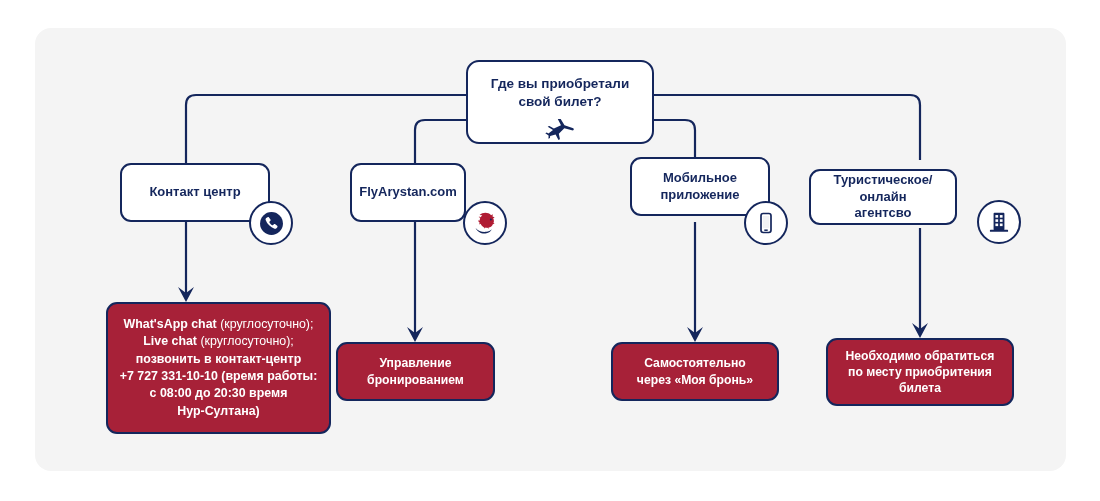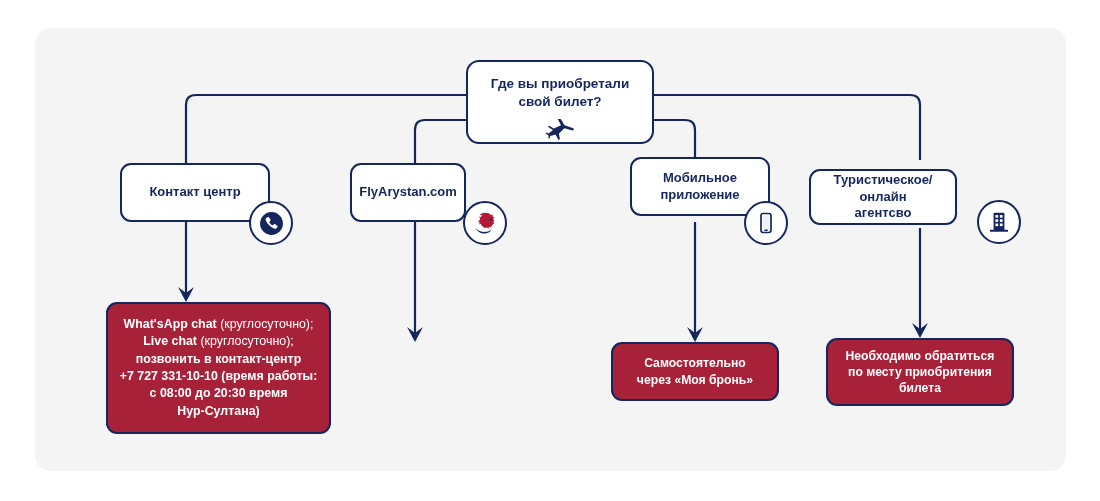--- a/index.html
+++ b/index.html
@@ -193,20 +193,26 @@
     <span>
       <span>What'sApp chat</span><span class="thin"> (круглосуточно);</span><br>
       <span>Live chat</span><span class="thin"> (круглосуточно);</span><br>
       <span>позвонить в контакт-центр</span><br>
       <span>+7 727 331-10-10 (время работы:</span><br>
       <span>с 08:00 до 20:30 время</span><br>
       <span>Нур-Султана)</span>
     </span>
   </div>
 
+  <div class="node red-node" style="left:336px; top:342px; width:159px; height:59px;">
+    <span>
+      <span>Управление</span><br>
+      <span>бронированием</span>
+    </span>
+  </div>
 
   <div class="node red-node" style="left:611px; top:342px; width:168px; height:59px;">
     <span>
       <span>Самостоятельно</span><br>
       <span>через «Моя бронь»</span>
     </span>
   </div>
 
   <div class="node red-node" style="left:826px; top:338px; width:188px; height:68px;">
     <span>

